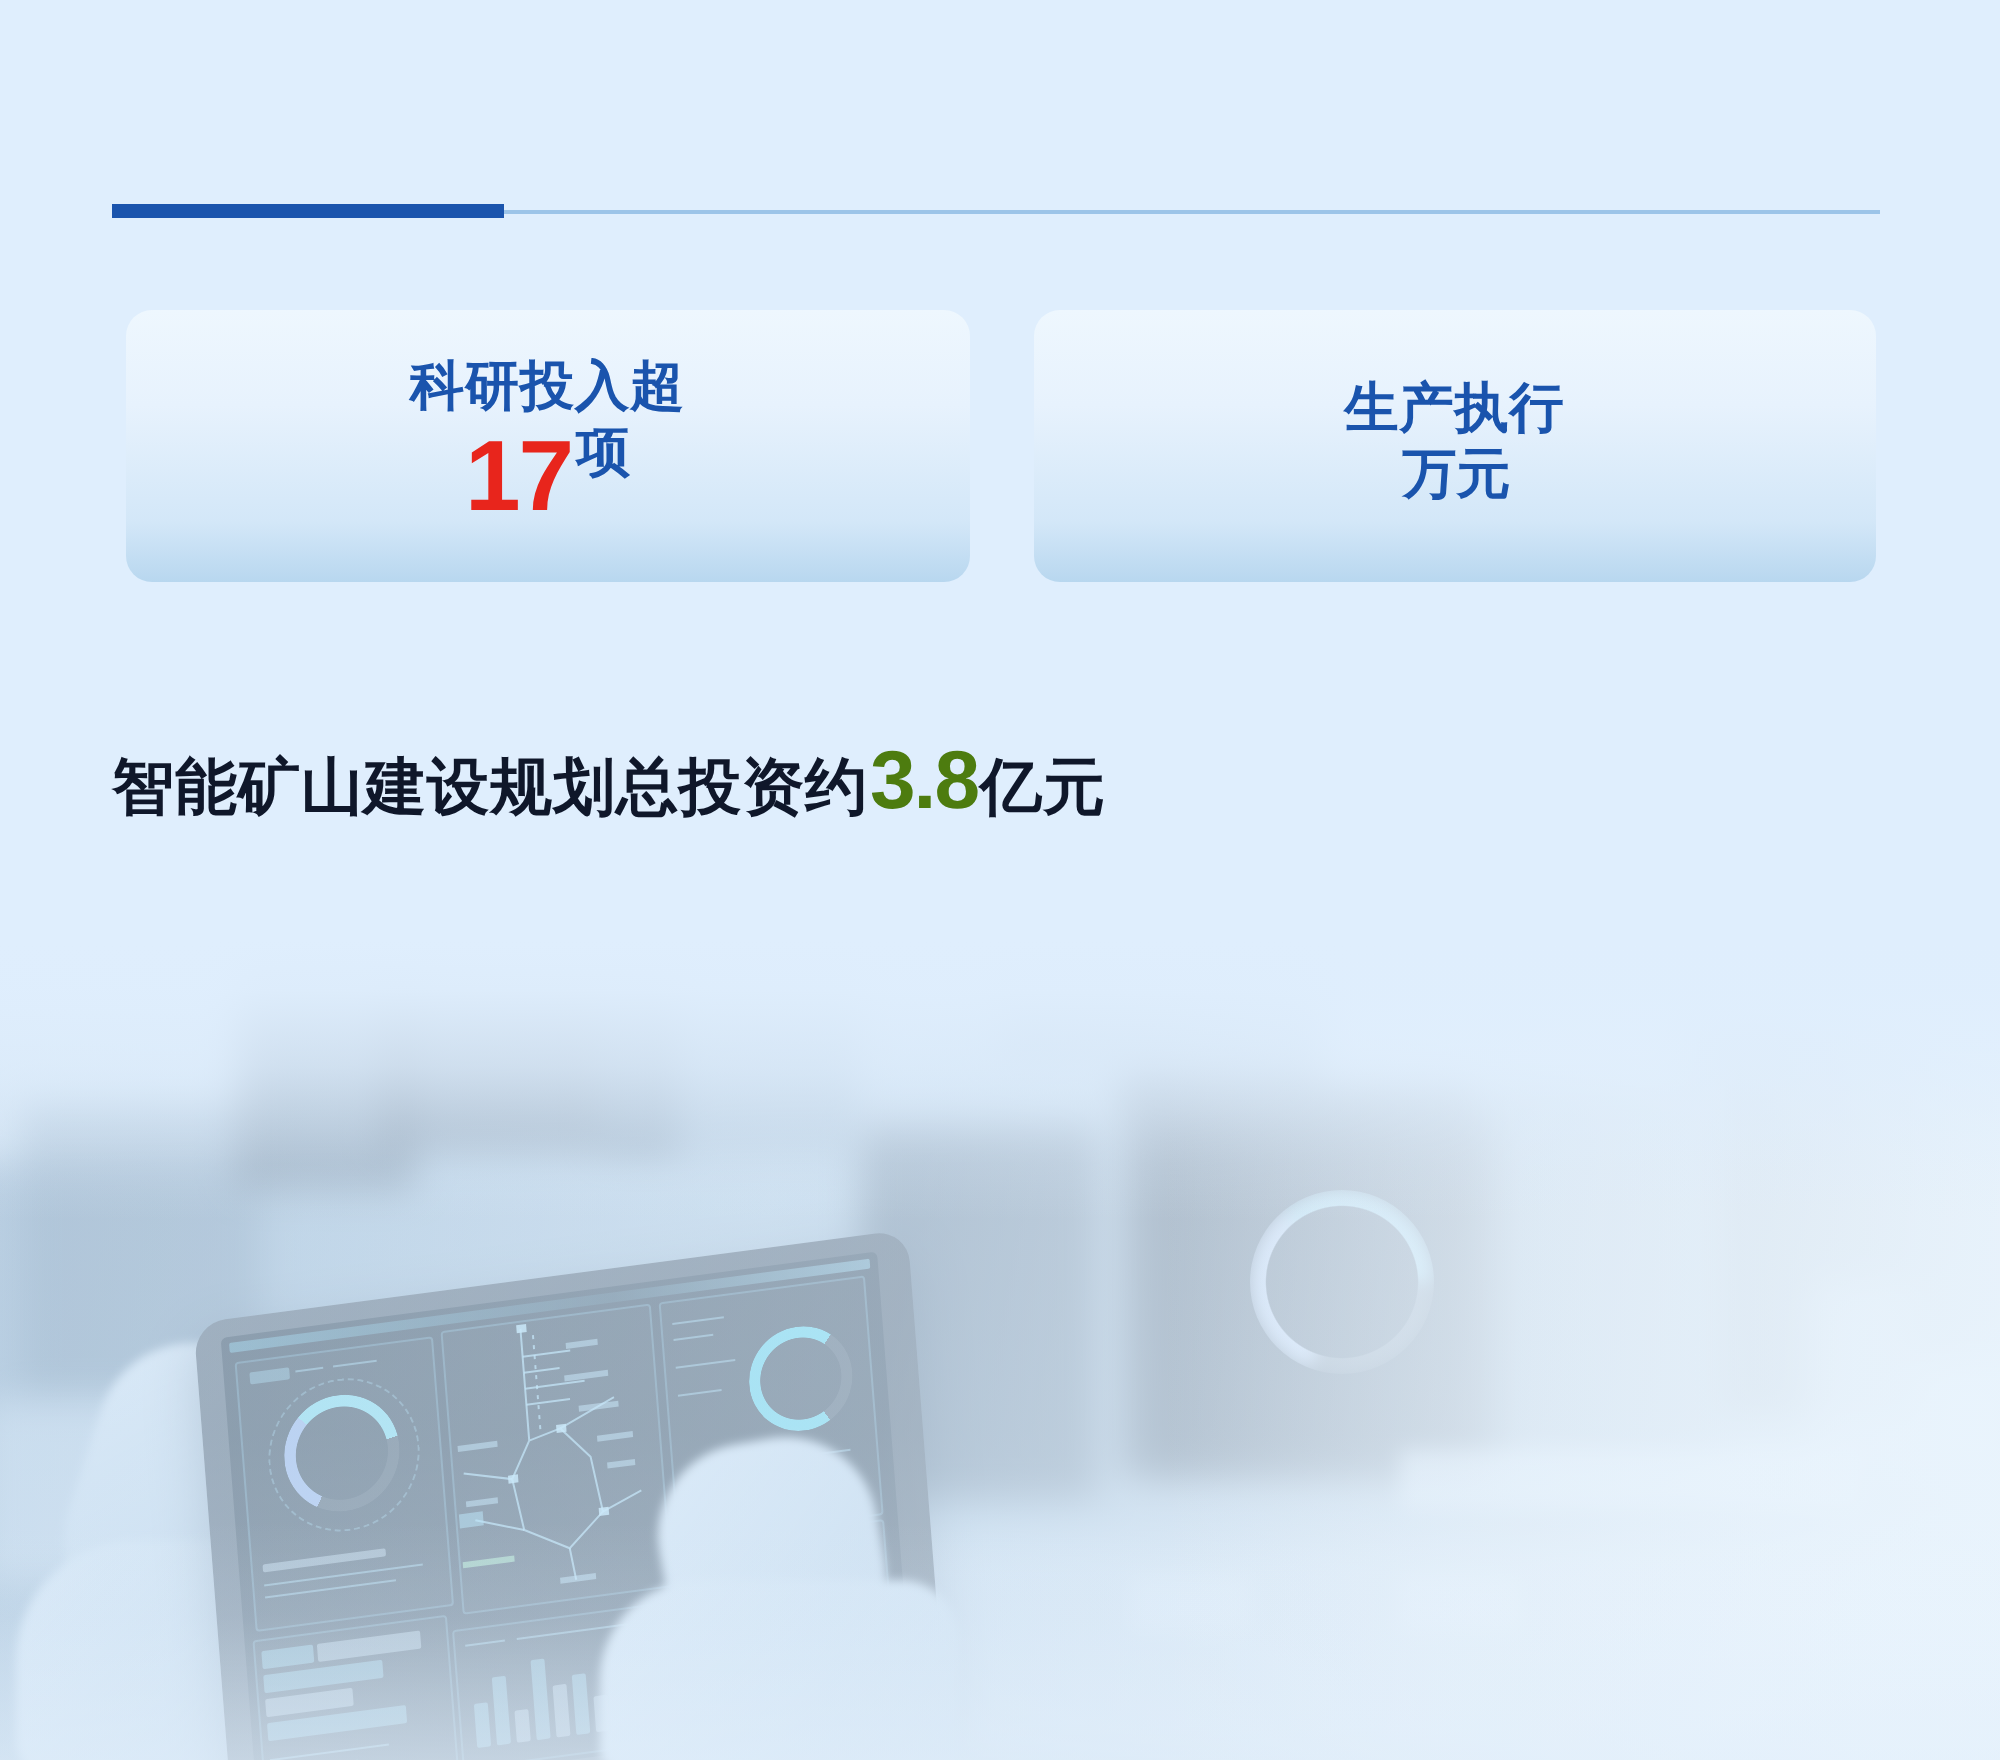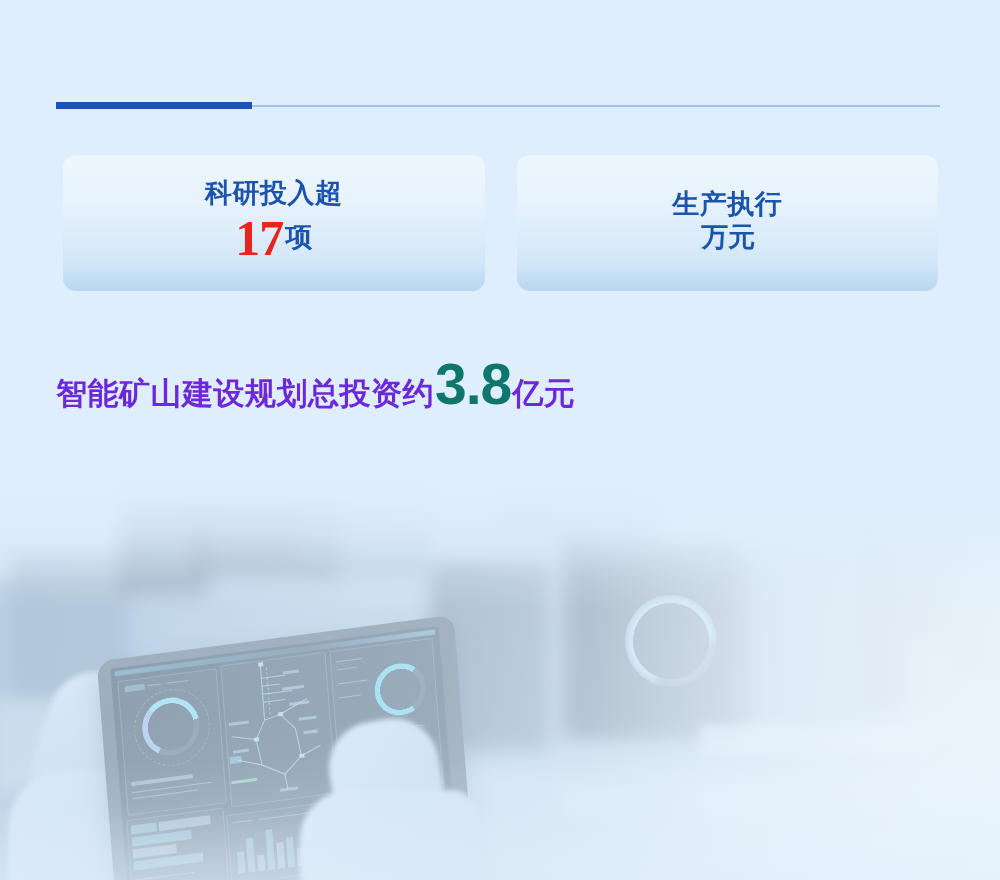--- a/index.html
+++ b/index.html
@@ -226,23 +226,22 @@
   .stat-label {
     font-size: 27px;
     font-weight: bold;
     color: #1a54ad;
     line-height: 1;
     margin-bottom: 6px;
     letter-spacing: .5px;
   }
   .stat-value-row {
     display: flex;
-    align-items: center;
+    align-items: flex-start;
     line-height: 1;
-    font-family: Liberation Serif, serif;
   }
   .stat-number {
     font-size: 50px;
     font-weight: bold;
     color: #e8251c;
     letter-spacing: -1px;
   }
   .stat-unit {
     font-size: 27px;
     font-weight: bold;
@@ -255,28 +254,28 @@
     left: 56px;
     top: 330px;
     display: flex;
     align-items: baseline;
     line-height: 1;
     white-space: nowrap;
   }
   .subhead .sh-text {
     font-size: 31px;
     font-weight: bold;
-    color: #6d28d9;
+    color: #0f172a;
     letter-spacing: .5px;
     margin-top: 48px;
   }
   .subhead .sh-num {
-    font-size: 57px;
-    font-weight: bold;
-    color: #0f766e;
+    font-size: 41px;
+    font-weight: bold;
+    color: #4d7c0f;
     letter-spacing: -1px;
     margin: 0 1px;
   }
 
   .paragraph {
     position: absolute;
     left: 58px;
     top: 400px;
     width: 858px;
     font-size: 30px;

